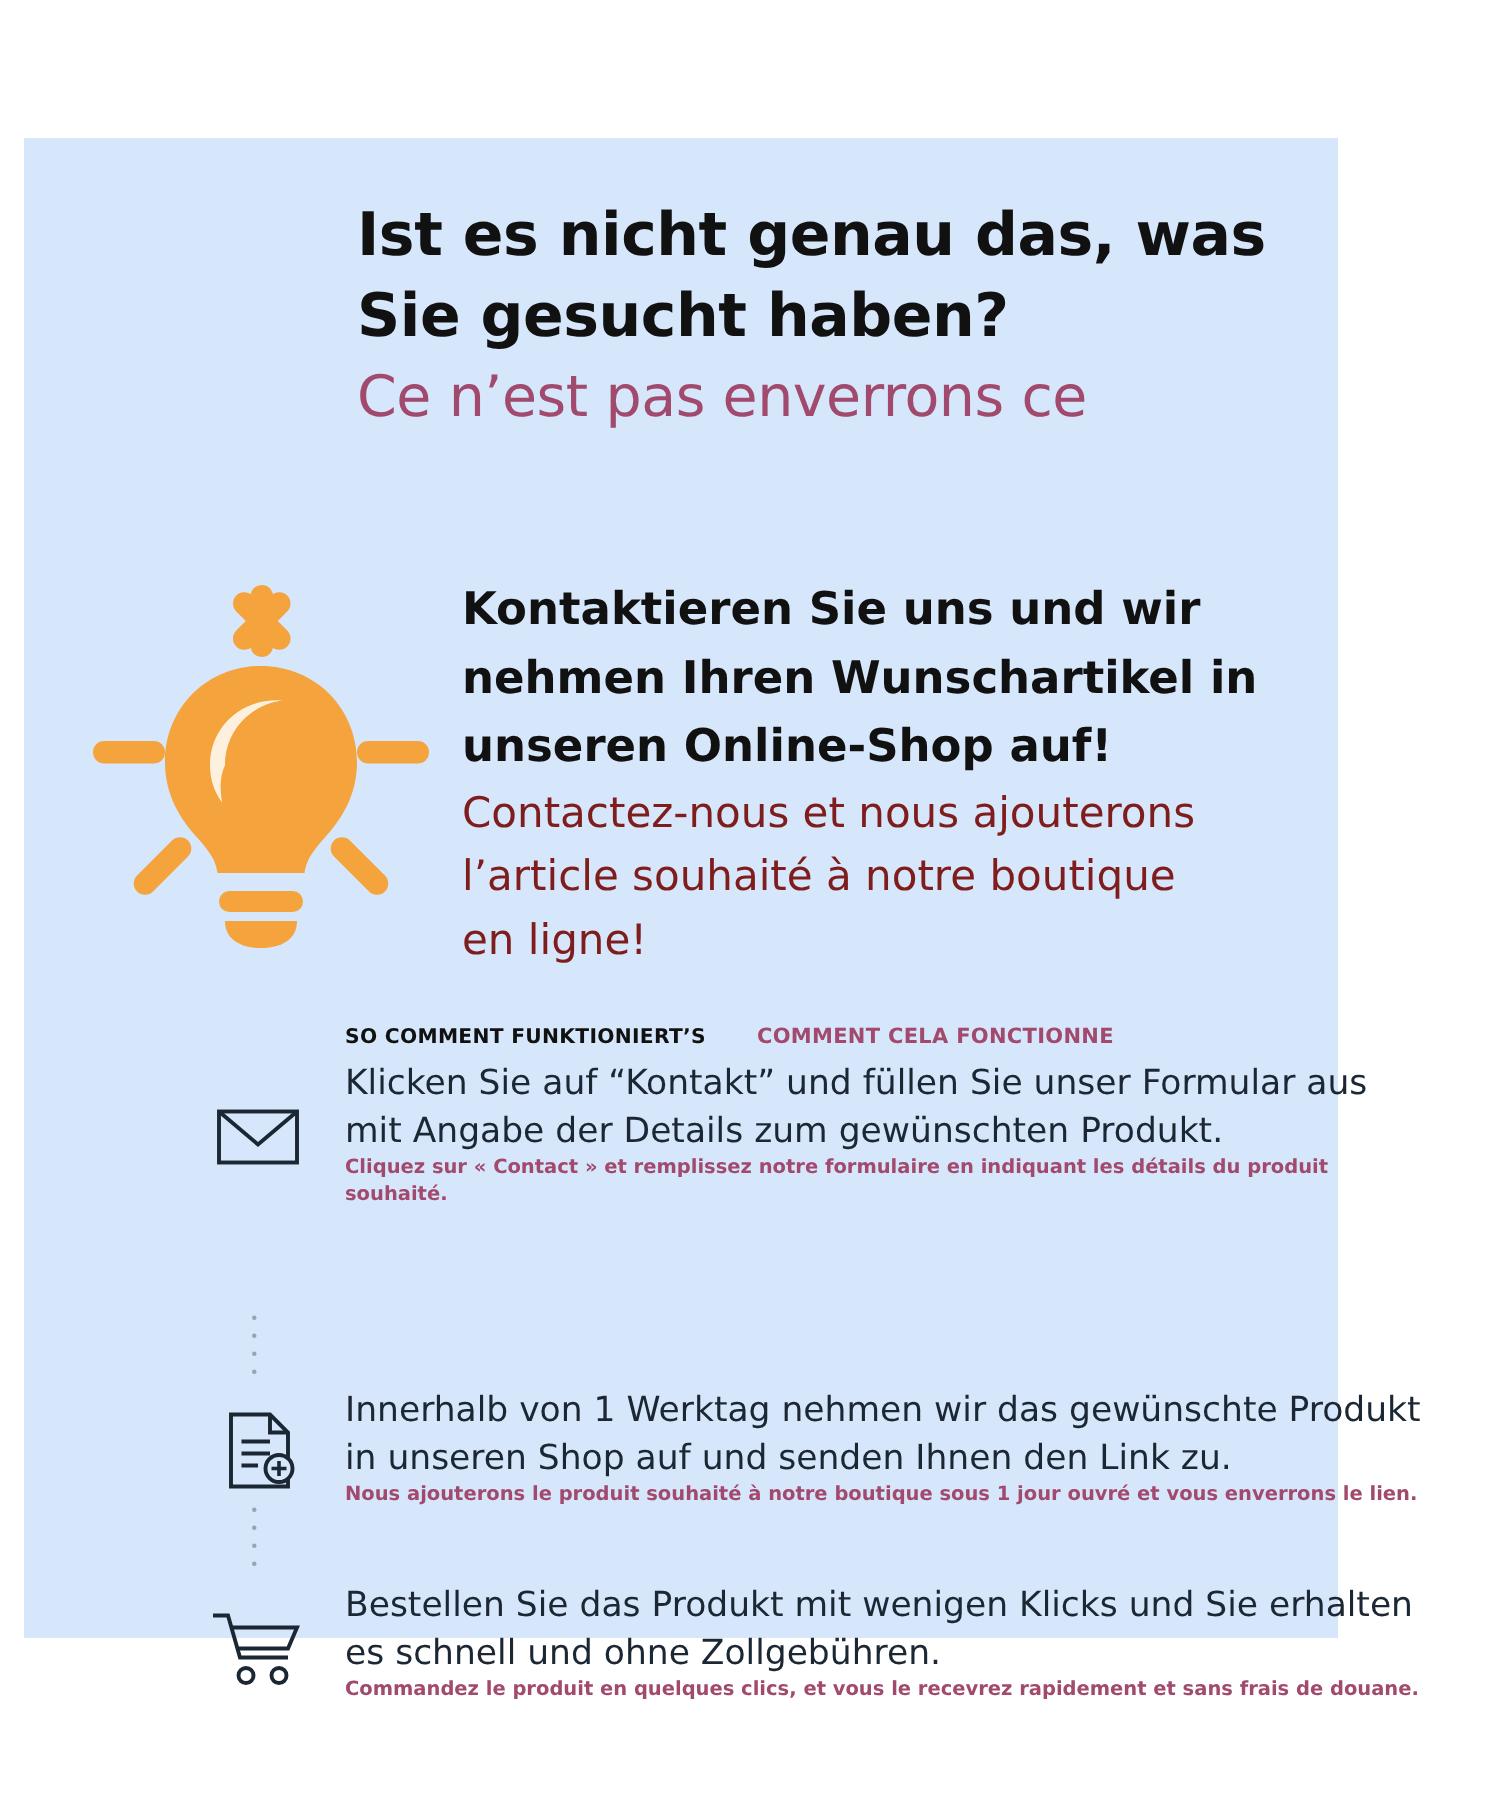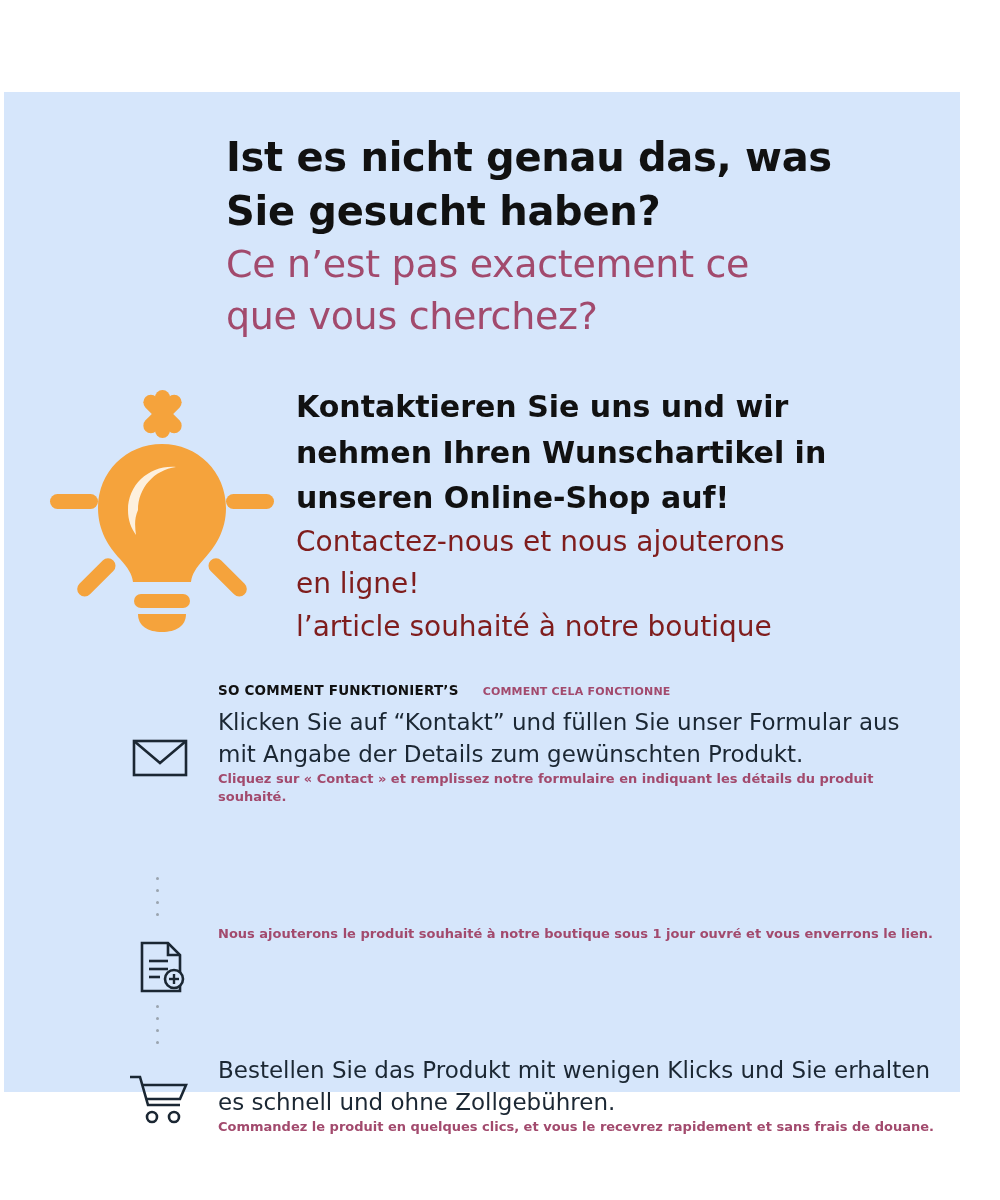--- a/index.html
+++ b/index.html
@@ -8,23 +8,23 @@
   }
   body {
     width: 1000px;
     height: 1200px;
     background: #ffffff;
     font-family: "DejaVu Sans", sans-serif;
     overflow: hidden;
   }
   .banner {
     position: absolute;
-    left: 4px;
+    left: 16px;
     top: 92px;
-    width: 956px;
+    width: 876px;
     height: 1000px;
     background: #d6e6fb;
     box-sizing: border-box;
   }
   
   .headline {
     position: absolute;
     left: 222px;
     top: 38px;
     width: 720px;
@@ -76,25 +76,25 @@
     top: 588px;
     white-space: nowrap;
   }
   .how-head .de {
     font-size: 13.5px;
     font-weight: bold;
     color: #111111;
     letter-spacing: 0.2px;
   }
   .how-head .fr {
-    font-size: 11px;
+    font-size: 14px;
     font-weight: bold;
     color: #a24a6d;
     letter-spacing: 0.2px;
-    margin-left: 24px;
+    margin-left: 34px;
   }
   .steps {
     position: absolute;
     left: 0;
     top: 615px;
     width: 1000px;
   }
   .step {
     position: absolute;
     left: 214px;
@@ -133,22 +133,21 @@
   }
 </style>
 </head>
 <body>
 
 <div class="banner">
 
   <div class="headline">
     <div class="de">Ist es nicht genau das, was</div>
     <div class="de">Sie gesucht haben?</div>
-    <div class="fr">Ce n’est pas exactement ce</div>
-    <div class="fr">que vous cherchez?</div>
+    <div class="fr">Ce n’est pas enverrons ce</div>
   </div>
 
   <div class="lamp">
     <svg viewBox="0 0 240 250" width="240" height="250" aria-hidden="true">
       <g fill="#f5a33c">
         <rect x="113" y="8" width="15" height="48" rx="7.5"></rect>
         <rect x="113" y="8" width="15" height="48" rx="7.5" transform="rotate(45 120.5 32)"></rect>
         <rect x="113" y="8" width="15" height="48" rx="7.5" transform="rotate(-45 120.5 32)"></rect>
         <rect x="8" y="112" width="48" height="15" rx="7.5"></rect>
         <rect x="184" y="112" width="48" height="15" rx="7.5"></rect>
@@ -160,22 +159,22 @@
       </g>
       <path d="M96 128 c 0 -22 16 -40 38 -43 c -26 -2 -48 17 -48 43 c 0 10 3 18 8 25 c -1 -8 -2 -16 2 -25 z" fill="#fdf0de"></path>
     </svg>
   </div>
 
   <div class="sub">
     <div class="de">Kontaktieren Sie uns und wir</div>
     <div class="de">nehmen Ihren Wunschartikel in</div>
     <div class="de">unseren Online-Shop auf!</div>
     <div class="fr">Contactez-nous et nous ajouterons</div>
+    <div class="fr">l’article souhaité à notre boutique</div>
     <div class="fr">en ligne!</div>
-    <div class="fr">l’article souhaité à notre boutique</div>
   </div>
 
   <div class="how-head">
     <span class="de">SO COMMENT FUNKTIONIERT’S</span><span class="fr">COMMENT CELA FONCTIONNE</span>
   </div>
 
   <div class="steps">
 
     <div class="step-icon" style="top:18px;">
       <svg viewBox="0 0 64 64" width="64" height="64" aria-hidden="true">
@@ -200,20 +199,21 @@
         <polyline points="40,8 40,20 52,20" fill="none" stroke="#1b2733" stroke-width="2.6"></polyline>
         <line x1="21" y1="26" x2="40" y2="26" stroke="#1b2733" stroke-width="2.6"></line>
         <line x1="21" y1="34" x2="40" y2="34" stroke="#1b2733" stroke-width="2.6"></line>
         <line x1="21" y1="42" x2="32" y2="42" stroke="#1b2733" stroke-width="2.6"></line>
         <circle cx="46" cy="44" r="9" fill="#d6e6fb" stroke="#1b2733" stroke-width="2.6"></circle>
         <line x1="46" y1="39" x2="46" y2="49" stroke="#1b2733" stroke-width="2.4"></line>
         <line x1="41" y1="44" x2="51" y2="44" stroke="#1b2733" stroke-width="2.4"></line>
       </svg>
     </div>
     <div class="step" style="top:218px;">
+      <div class="de">Innerhalb von 1 Werktag nehmen wir das gewünschte Produkt in unseren Shop auf und senden Ihnen den Link zu.</div>
       <div class="fr">Nous ajouterons le produit souhaité à notre boutique sous 1 jour ouvré et vous enverrons le lien.</div>
     </div>
     <div class="dots" style="top:298px;">
       <i></i>
         <i></i>
         <i></i>
         <i></i>
     </div>
 
     <div class="step-icon" style="top:358px;">

